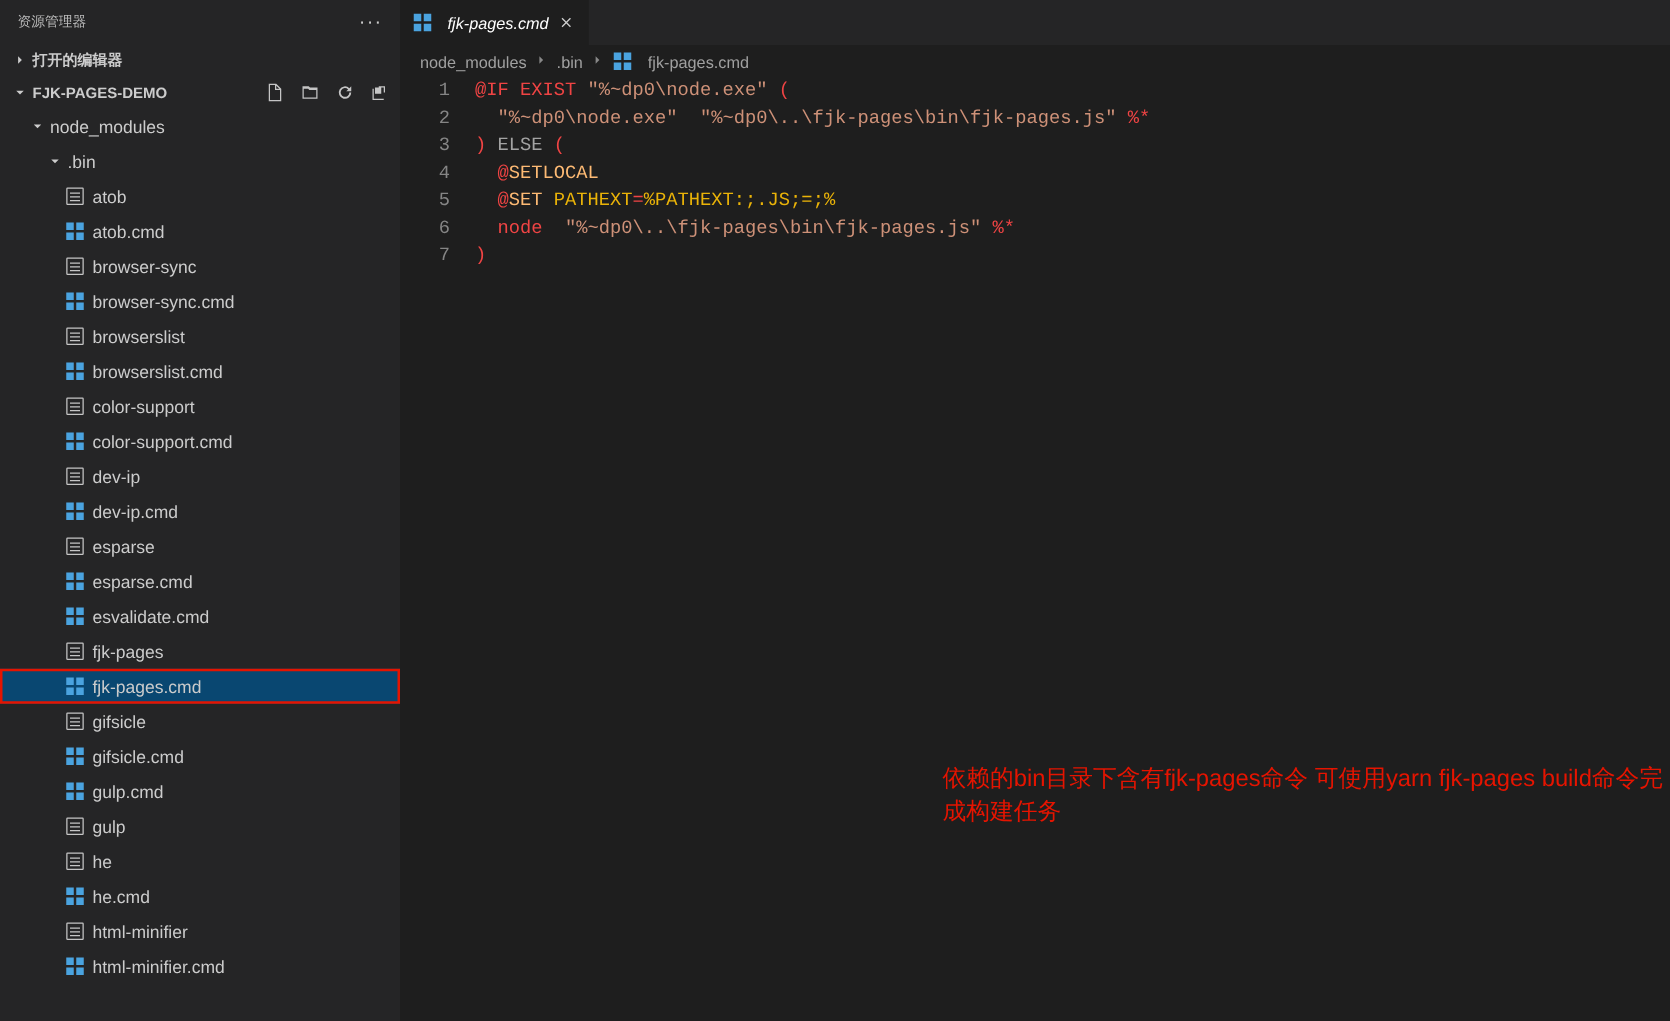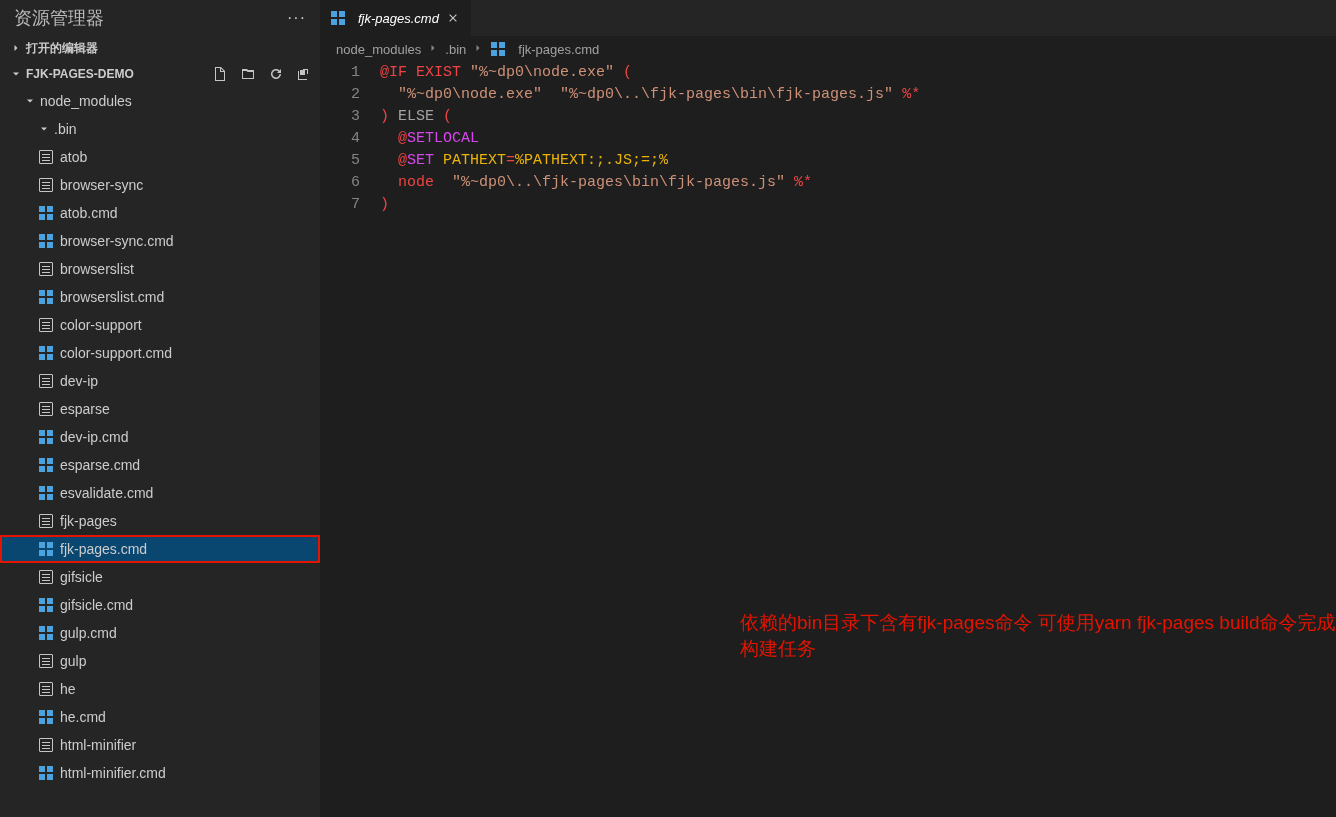--- a/index.html
+++ b/index.html
@@ -20,21 +20,21 @@
   flex-direction: column;
 }
 .sidebar-header {
   display: flex;
   align-items: center;
   justify-content: space-between;
   padding: 8px 14px;
   height: 35px;
 }
 .sidebar-title {
-  font-size: 18px;
+  font-size: 11px;
   color: #bbbbbb;
   font-weight: 400;
 }
 .ellipsis {
   color: #cccccc;
   cursor: pointer;
   font-size: 16px;
   letter-spacing: 1px;
 }
 .section-header {
@@ -101,21 +101,21 @@
   justify-content: center;
   flex-shrink: 0;
 }
 .tree-label {
   color: #cccccc;
   font-size: 14px;
 }
 .indent-0 { padding-left: 8px; }
 .indent-1 { padding-left: 22px; }
 .indent-2 { padding-left: 36px; }
-.indent-3 { padding-left: 38px; }
+.indent-3 { padding-left: 52px; }
 
 .main {
   flex: 1;
   background: #1e1e1e;
   display: flex;
   flex-direction: column;
   position: relative;
 }
 .tabs {
   display: flex;
@@ -164,26 +164,26 @@
   user-select: none;
 }
 .code {
   flex: 1;
   white-space: pre;
 }
 .code-line { height: 22px; }
 .tk-white { color: #ef4444; }
 .tk-orange { color: #ce9178; }
 .tk-pink { color: #a3a3a3; }
-.tk-blue { color: #d946ef; }
+.tk-blue { color: #fdba74; }
 .tk-cyan { color: #eab308; }
 
 .annotation {
   position: absolute;
-  left: 420px;
+  left: 434px;
   top: 610px;
   color: #e51400;
   font-size: 19px;
   font-family: "Microsoft YaHei", sans-serif;
 }
 
 
 .icon-win {
   display:inline-block; width:14px; height:14px;
 }
@@ -273,34 +273,34 @@
     </div>
     <div id="file-list">
         <div class="tree-item indent-3">
           <span class="file-icon">
             <span class="icon-text"></span>
           </span>
           <span class="tree-label">atob</span>
         </div>
         <div class="tree-item indent-3">
           <span class="file-icon">
+            <span class="icon-win"></span>
+          </span>
+          <span class="tree-label">atob.cmd</span>
+        </div>
+        <div class="tree-item indent-3">
+          <span class="file-icon">
             <span class="icon-text"></span>
           </span>
           <span class="tree-label">browser-sync</span>
         </div>
         <div class="tree-item indent-3">
           <span class="file-icon">
             <span class="icon-win"></span>
           </span>
-          <span class="tree-label">atob.cmd</span>
-        </div>
-        <div class="tree-item indent-3">
-          <span class="file-icon">
-            <span class="icon-win"></span>
-          </span>
           <span class="tree-label">browser-sync.cmd</span>
         </div>
         <div class="tree-item indent-3">
           <span class="file-icon">
             <span class="icon-text"></span>
           </span>
           <span class="tree-label">browserslist</span>
         </div>
         <div class="tree-item indent-3">
           <span class="file-icon">
@@ -321,29 +321,29 @@
           <span class="tree-label">color-support.cmd</span>
         </div>
         <div class="tree-item indent-3">
           <span class="file-icon">
             <span class="icon-text"></span>
           </span>
           <span class="tree-label">dev-ip</span>
         </div>
         <div class="tree-item indent-3">
           <span class="file-icon">
+            <span class="icon-win"></span>
+          </span>
+          <span class="tree-label">dev-ip.cmd</span>
+        </div>
+        <div class="tree-item indent-3">
+          <span class="file-icon">
             <span class="icon-text"></span>
           </span>
           <span class="tree-label">esparse</span>
-        </div>
-        <div class="tree-item indent-3">
-          <span class="file-icon">
-            <span class="icon-win"></span>
-          </span>
-          <span class="tree-label">dev-ip.cmd</span>
         </div>
         <div class="tree-item indent-3">
           <span class="file-icon">
             <span class="icon-win"></span>
           </span>
           <span class="tree-label">esparse.cmd</span>
         </div>
         <div class="tree-item indent-3">
           <span class="file-icon">
             <span class="icon-win"></span>

